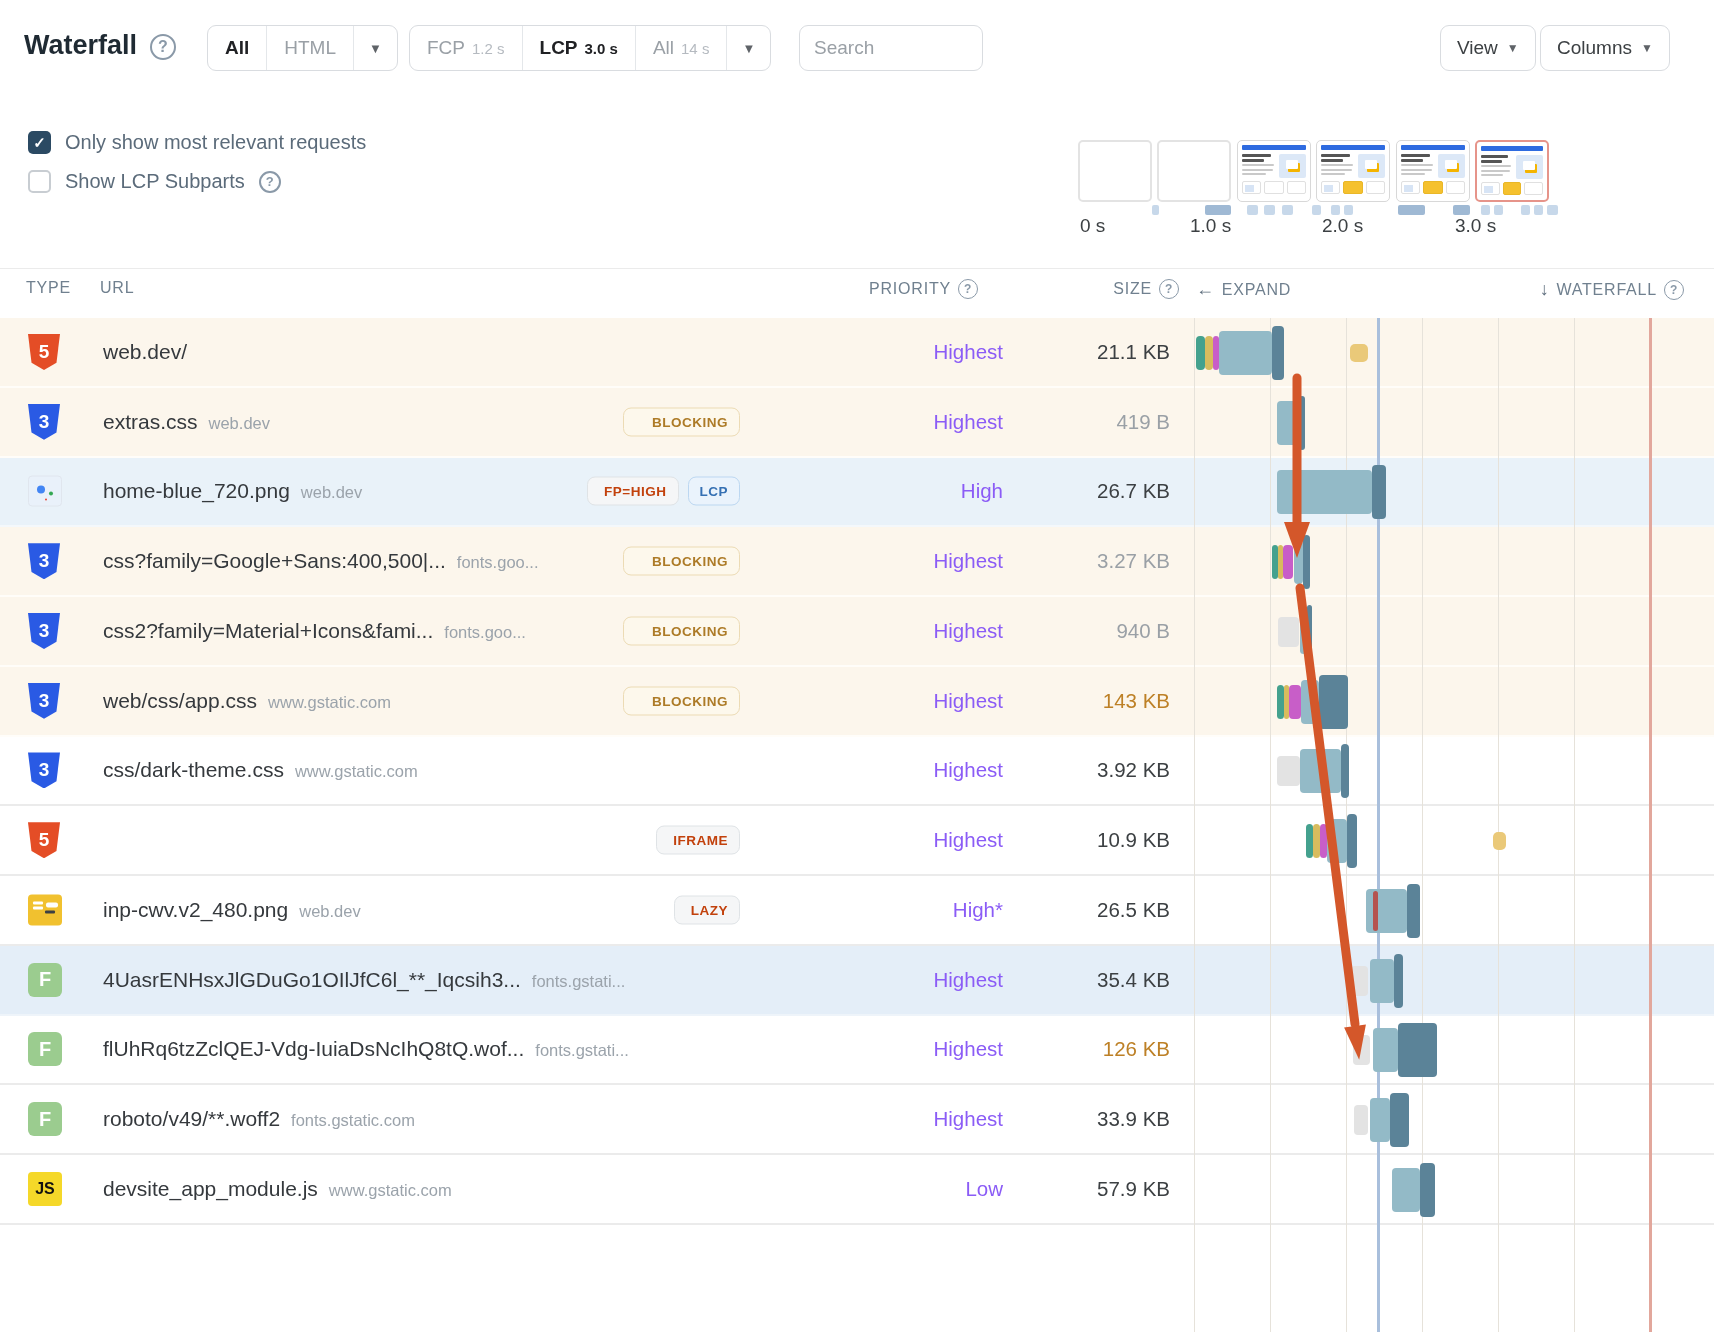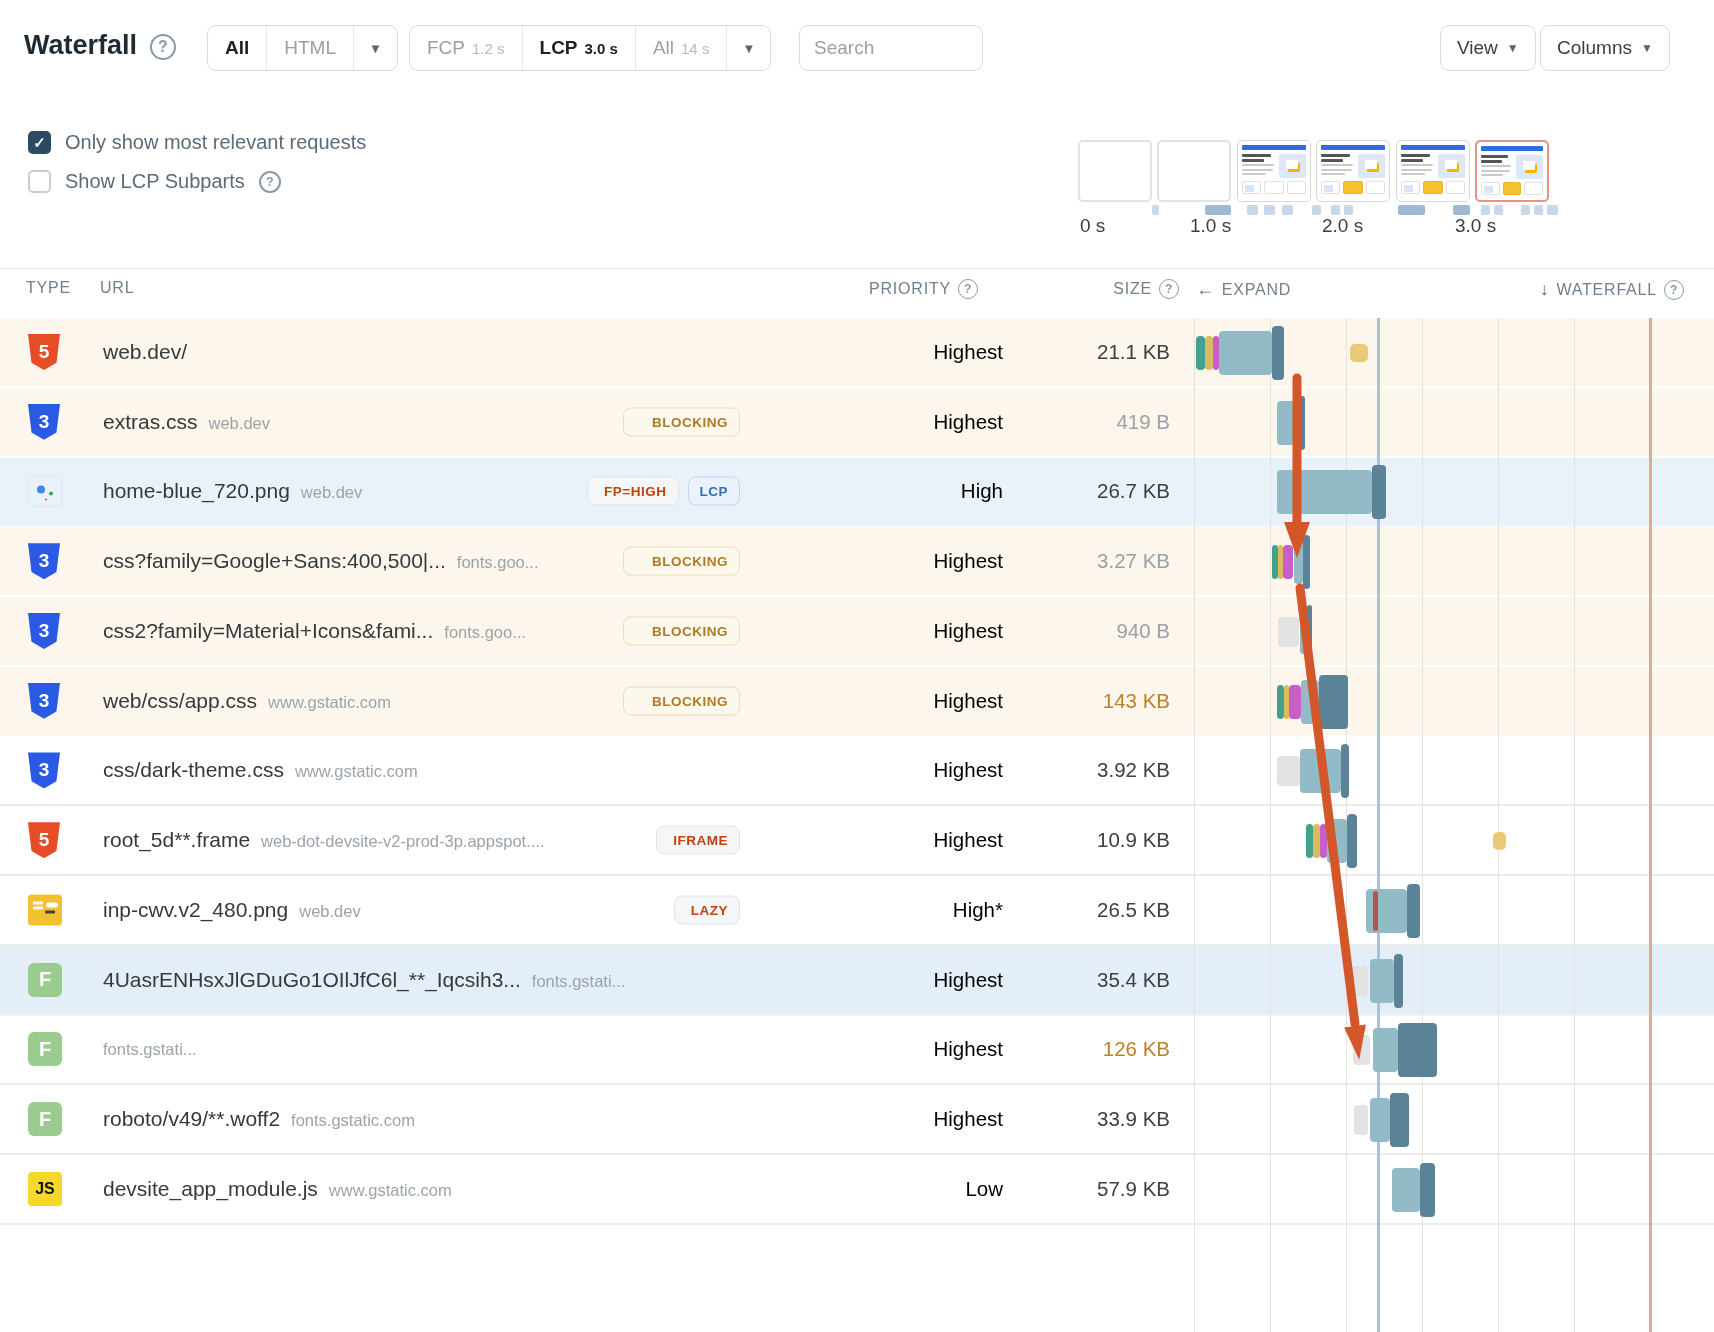--- a/index.html
+++ b/index.html
@@ -108,21 +108,21 @@
              display:flex; align-items:baseline; gap:11px; white-space:nowrap; }
   .url { font-size:21px; color:#35393d; }
   .domain { font-size:16.5px; color:#9ba3ab; }
   .badges { position:absolute; right:974px; top:50%; transform:translateY(-50%); display:flex; gap:9px; }
   .badge { font-size:13.5px; font-weight:700; letter-spacing:0.5px; padding:6px 11px;
            border-radius:8px; border:1.5px solid; white-space:nowrap; }
   .badge.amber { color:#ad7b27; border-color:#ecdbb4; background:#fdf8ec;padding-left:28px; }
   .badge.gray { color:#c2410c; border-color:#dfe3e6; background:#f5f6f7;padding-left:16px; }
   .badge.blue { color:#3570b3; border-color:#bcd7f1; background:#eaf3fc; }
   .priority { position:absolute; right:711px; top:50%; transform:translateY(-50%);
-              font-size:20.5px; color:#000000; }
+              font-size:20.5px; color:#8b5cf6; }
   .size { position:absolute; right:544px; top:50%; transform:translateY(-50%); font-size:20.5px; }
   .size.dark { color:#3c4043; } .size.muted { color:#9aa0a6; } .size.warn { color:#bd8026; }
 
   
   .wf-cell { position:absolute; left:1158px; top:0; width:556px; height:100%; z-index:2; }
   .wf-seg { position:absolute; border-radius:4px; }
   #wf-grid { position:absolute; left:1158px; top:0; width:556px; height:1014px; z-index:1; pointer-events:none; }
   .gridline { position:absolute; top:0; bottom:0; width:1px; background:#e6e2da; }
   .vline { position:absolute; top:0; bottom:0; width:3px; }
   #wf-arrows { position:absolute; left:1158px; top:0; width:556px; height:1014px; z-index:3; pointer-events:none; }
@@ -443,24 +443,20 @@
           <div class="wf-cell">
             <div class="wf-seg" style="left: 119px; width: 23px; height: 30px; top: 19.875px; background: rgb(227, 227, 227);"></div>
             <div class="wf-seg" style="left: 142px; width: 41px; height: 44px; top: 12.875px; background: rgb(147, 186, 199);"></div>
             <div class="wf-seg" style="left: 183px; width: 8px; height: 54px; top: 7.875px; background: rgb(91, 131, 152);"></div>
           </div>
         </div>
         <div class="row white">
           <div class="ticon">
             <div class="shield html">5</div>
           </div>
-          <div class="urlcell">
-            <span class="url">root_5d**.frame</span>
-            <span class="domain">web-dot-devsite-v2-prod-3p.appspot....</span>
-          </div>
           <div class="badges">
             <span class="badge gray">IFRAME</span>
           </div>
           <div class="priority">Highest</div>
           <div class="size dark">10.9 KB</div>
           <div class="wf-cell">
             <div class="wf-seg" style="left: 148px; width: 7px; height: 34px; top: 17.875px; background: rgb(68, 161, 142);"></div>
             <div class="wf-seg" style="left: 155px; width: 7px; height: 34px; top: 17.875px; background: rgb(216, 188, 94);"></div>
             <div class="wf-seg" style="left: 162px; width: 7px; height: 34px; top: 17.875px; background: rgb(200, 94, 200);"></div>
             <div class="wf-seg" style="left: 169px; width: 20px; height: 44px; top: 12.875px; background: rgb(147, 186, 199);"></div>
@@ -501,20 +497,21 @@
             <div class="wf-seg" style="left: 193px; width: 17px; height: 30px; top: 19.875px; background: rgb(227, 227, 227);"></div>
             <div class="wf-seg" style="left: 212px; width: 24px; height: 44px; top: 12.875px; background: rgb(147, 186, 199);"></div>
             <div class="wf-seg" style="left: 236px; width: 9px; height: 54px; top: 7.875px; background: rgb(91, 131, 152);"></div>
           </div>
         </div>
         <div class="row white">
           <div class="ticon">
             <div class="sq font">F</div>
           </div>
           <div class="urlcell">
+            <span class="url">flUhRq6tzZclQEJ-Vdg-IuiaDsNcIhQ8tQ.wof...</span>
             <span class="domain">fonts.gstati...</span>
           </div>
           <div class="priority">Highest</div>
           <div class="size warn">126 KB</div>
           <div class="wf-cell">
             <div class="wf-seg" style="left: 195px; width: 17px; height: 30px; top: 19.875px; background: rgb(227, 227, 227);"></div>
             <div class="wf-seg" style="left: 215px; width: 25px; height: 44px; top: 12.875px; background: rgb(147, 186, 199);"></div>
             <div class="wf-seg" style="left: 240px; width: 39px; height: 54px; top: 7.875px; background: rgb(91, 131, 152);"></div>
           </div>
         </div>

